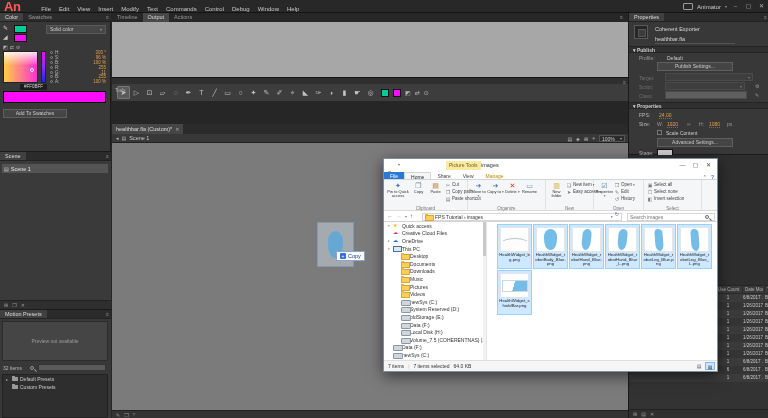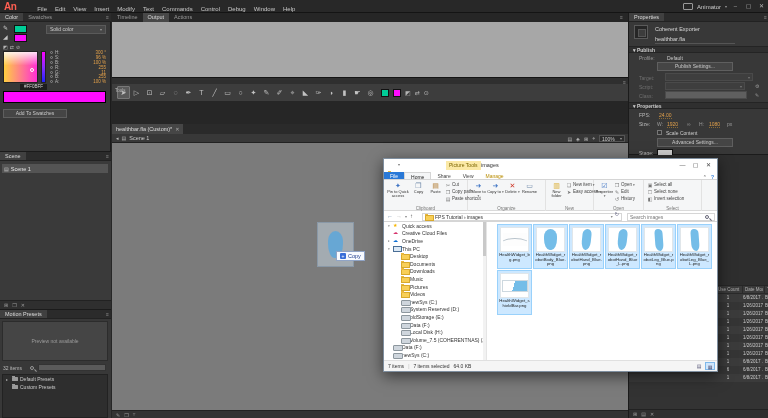--- a/index.html
+++ b/index.html
@@ -2,21 +2,21 @@
 <html><head>
 <meta charset="utf-8">
 <style>
 *{margin:0;padding:0;box-sizing:border-box}
 html,body{width:768px;height:418px;overflow:hidden;background:#000}
 body{font-family:"Liberation Sans",sans-serif}
 .app{position:relative;width:768px;height:418px;background:#262626;overflow:hidden}
 
 
 .menubar{position:absolute;left:0;top:0;width:768px;height:13px;background:#282828;border-bottom:1px solid #141414;display:flex;align-items:center;z-index:5}
-.logo{color:#ff5f52;font-weight:bold;font-size:10px;margin:0 17px 0 4px;letter-spacing:-.5px}
+.logo{color:#ff5f52;font-weight:bold;font-size:13px;margin:0 17px 0 4px;letter-spacing:-.5px}
 .menu-item{font-size:6px;color:#c9c9c9;margin:0 4px;line-height:13px}
 .mb-right{position:absolute;right:2px;top:0;height:13px;display:flex;align-items:center;gap:4px}
 .monitor-icon{width:10px;height:7px;border:1px solid #9a9a9a;border-radius:1px}
 .ws-label{font-size:6px;color:#ccc}
 .caret{font-size:4px;color:#999}
 .win-btn{font-size:6px;color:#b5b5b5;width:9px;text-align:center;line-height:13px}
 
 
 .panel-tabs{height:9px;background:#2b2b2b;display:flex;position:relative;border-bottom:1px solid #222}
 .ptab{font-size:5.5px;color:#9e9e9e;line-height:9px;padding:0 5px;white-space:nowrap}

